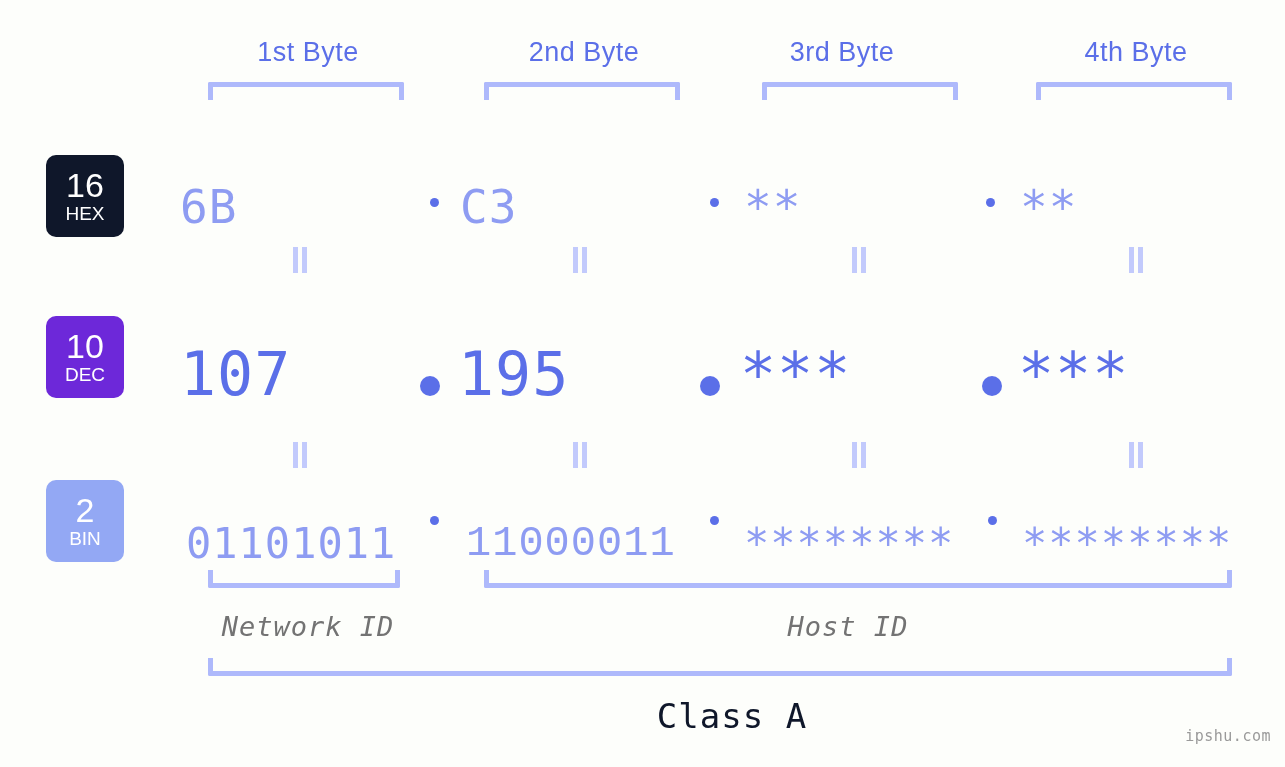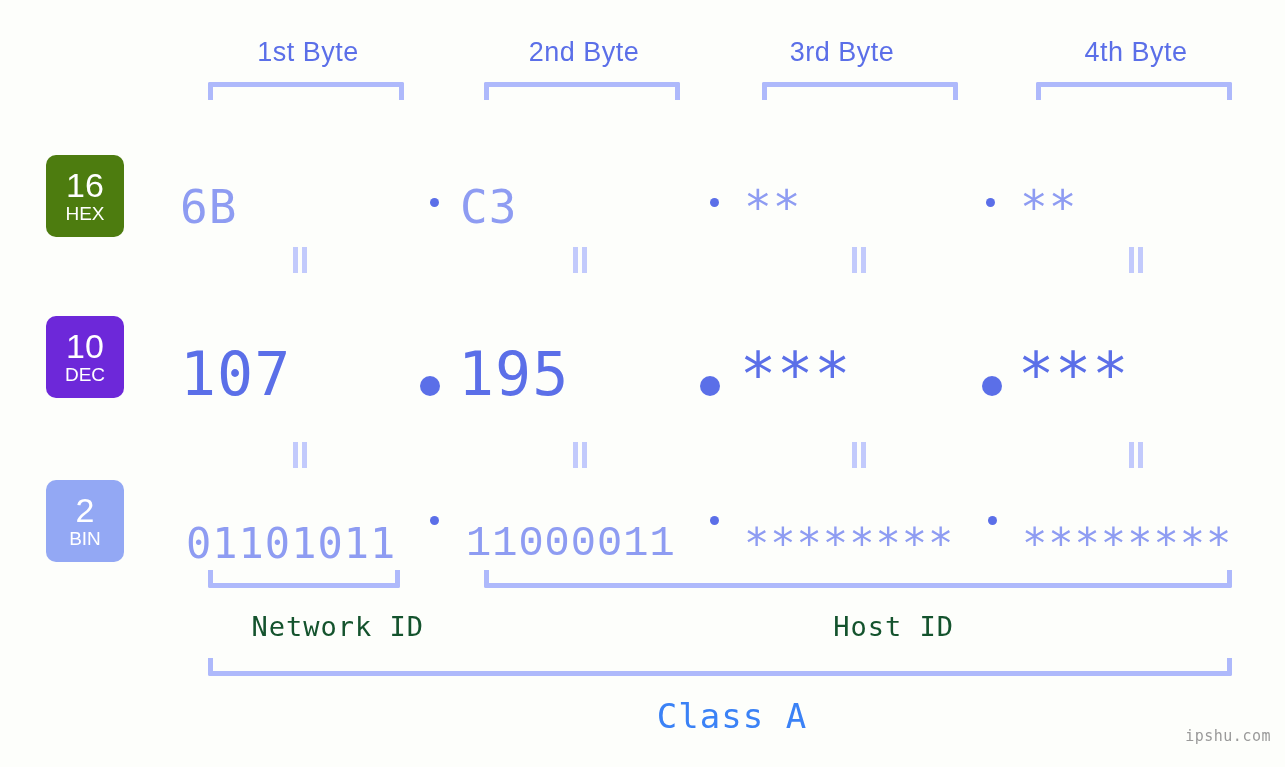--- a/index.html
+++ b/index.html
@@ -122,32 +122,33 @@
     height: 26px;
     background: #c2cafc;
     display: block;
   }
   .eq i.a { left: 3px; }
   .eq i.b { left: 12px; }
 
   
   .id-label {
     position: absolute;
-    text-align: right;
+    text-align: center;
     font-size: 27px;
     line-height: 32px;
-    color: #14532d;
-    letter-spacing: 1px;
+    color: #737373;
+    letter-spacing: 1px;
+    font-style: italic;
   }
   .class-label {
     position: absolute;
     text-align: center;
     font-size: 34px;
     line-height: 40px;
-    color: #3b82f6;
+    color: #0f172a;
     letter-spacing: 1px;
   }
 
   
   .watermark {
     position: absolute;
     right: 14px;
     bottom: 22px;
     font-size: 15px;
     color: #9a9a9a;
@@ -160,21 +161,21 @@
 <div class="byte-header" style="left:192px; width:232px;">1st Byte</div>
 <div class="byte-header" style="left:468px; width:232px;">2nd Byte</div>
 <div class="byte-header" style="left:726px; width:232px;">3rd Byte</div>
 <div class="byte-header" style="left:1020px; width:232px;">4th Byte</div>
 
 <div class="bracket bracket-top" style="left:208px; width:196px; top:82px;"></div>
 <div class="bracket bracket-top" style="left:484px; width:196px; top:82px;"></div>
 <div class="bracket bracket-top" style="left:762px; width:196px; top:82px;"></div>
 <div class="bracket bracket-top" style="left:1036px; width:196px; top:82px;"></div>
 
-<div class="badge" style="top:155px; background:#4d7c0f;">
+<div class="badge" style="top:155px; background:#0f172a;">
   <span class="num">16</span>
   <span class="abbr">HEX</span>
 </div>
 <div class="badge" style="top:316px; background:#6d28d9;">
   <span class="num">10</span>
   <span class="abbr">DEC</span>
 </div>
 <div class="badge" style="top:480px; background:#93a8f4;">
   <span class="num">2</span>
   <span class="abbr">BIN</span>

